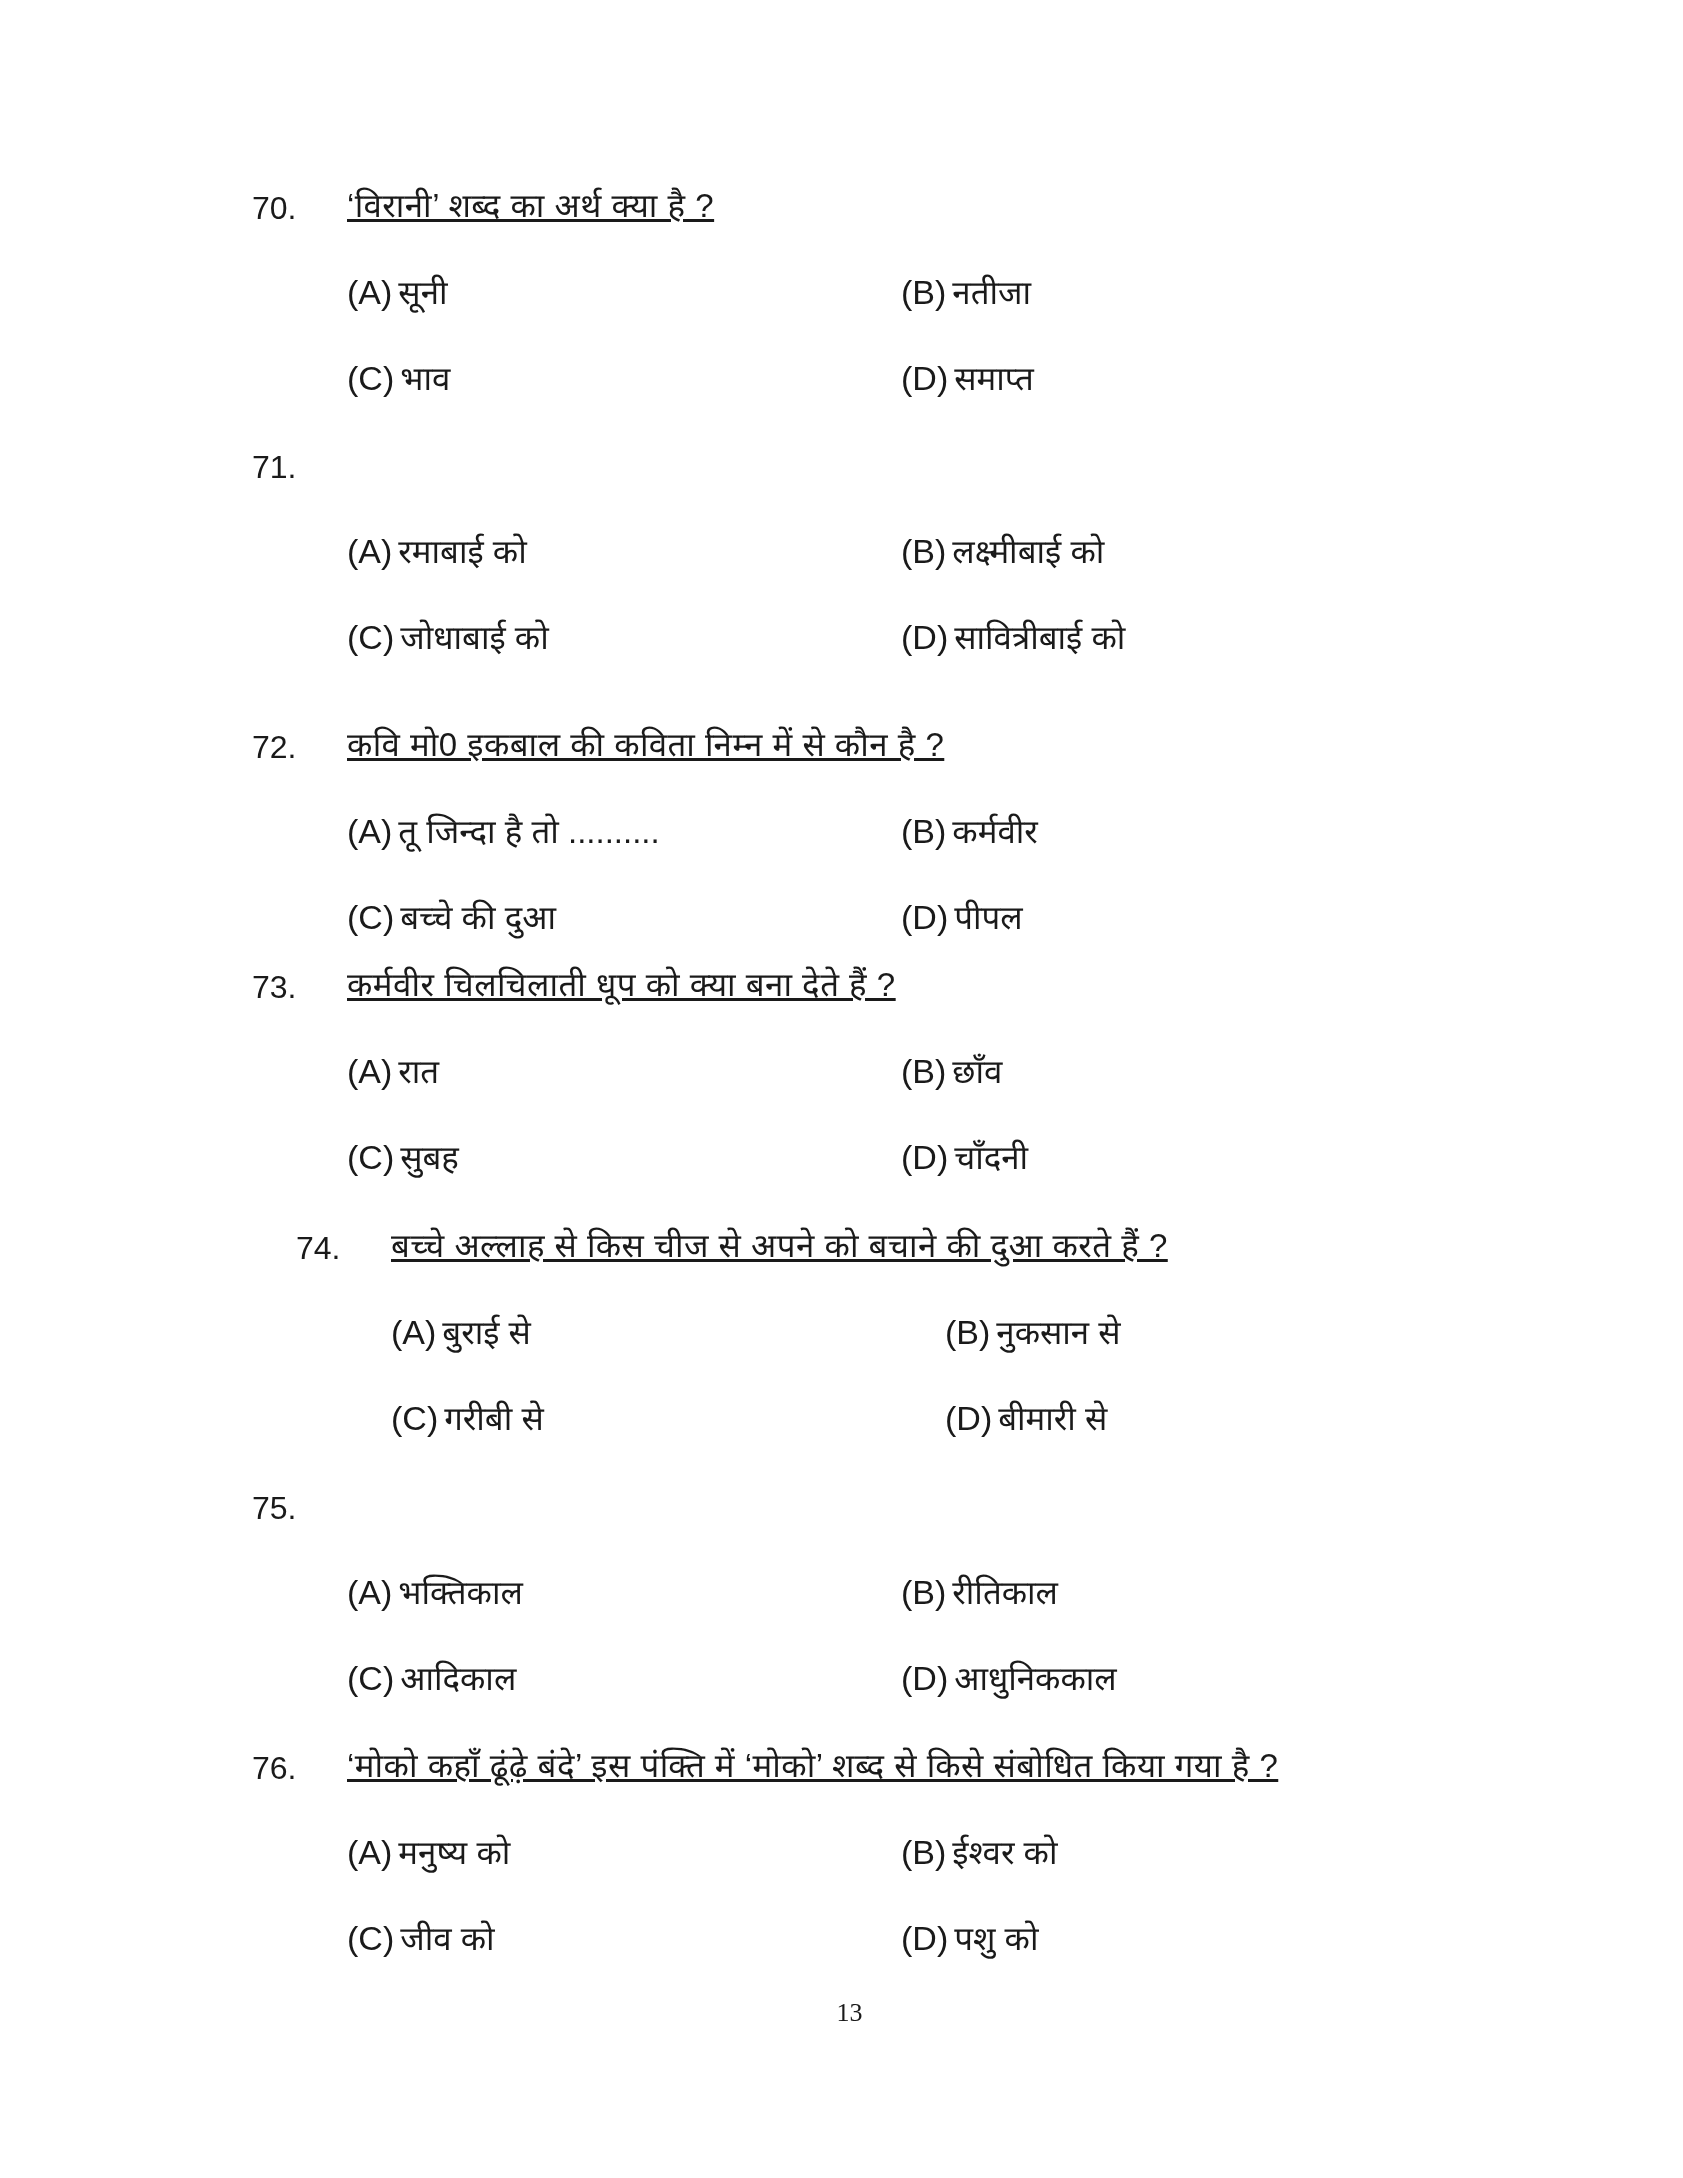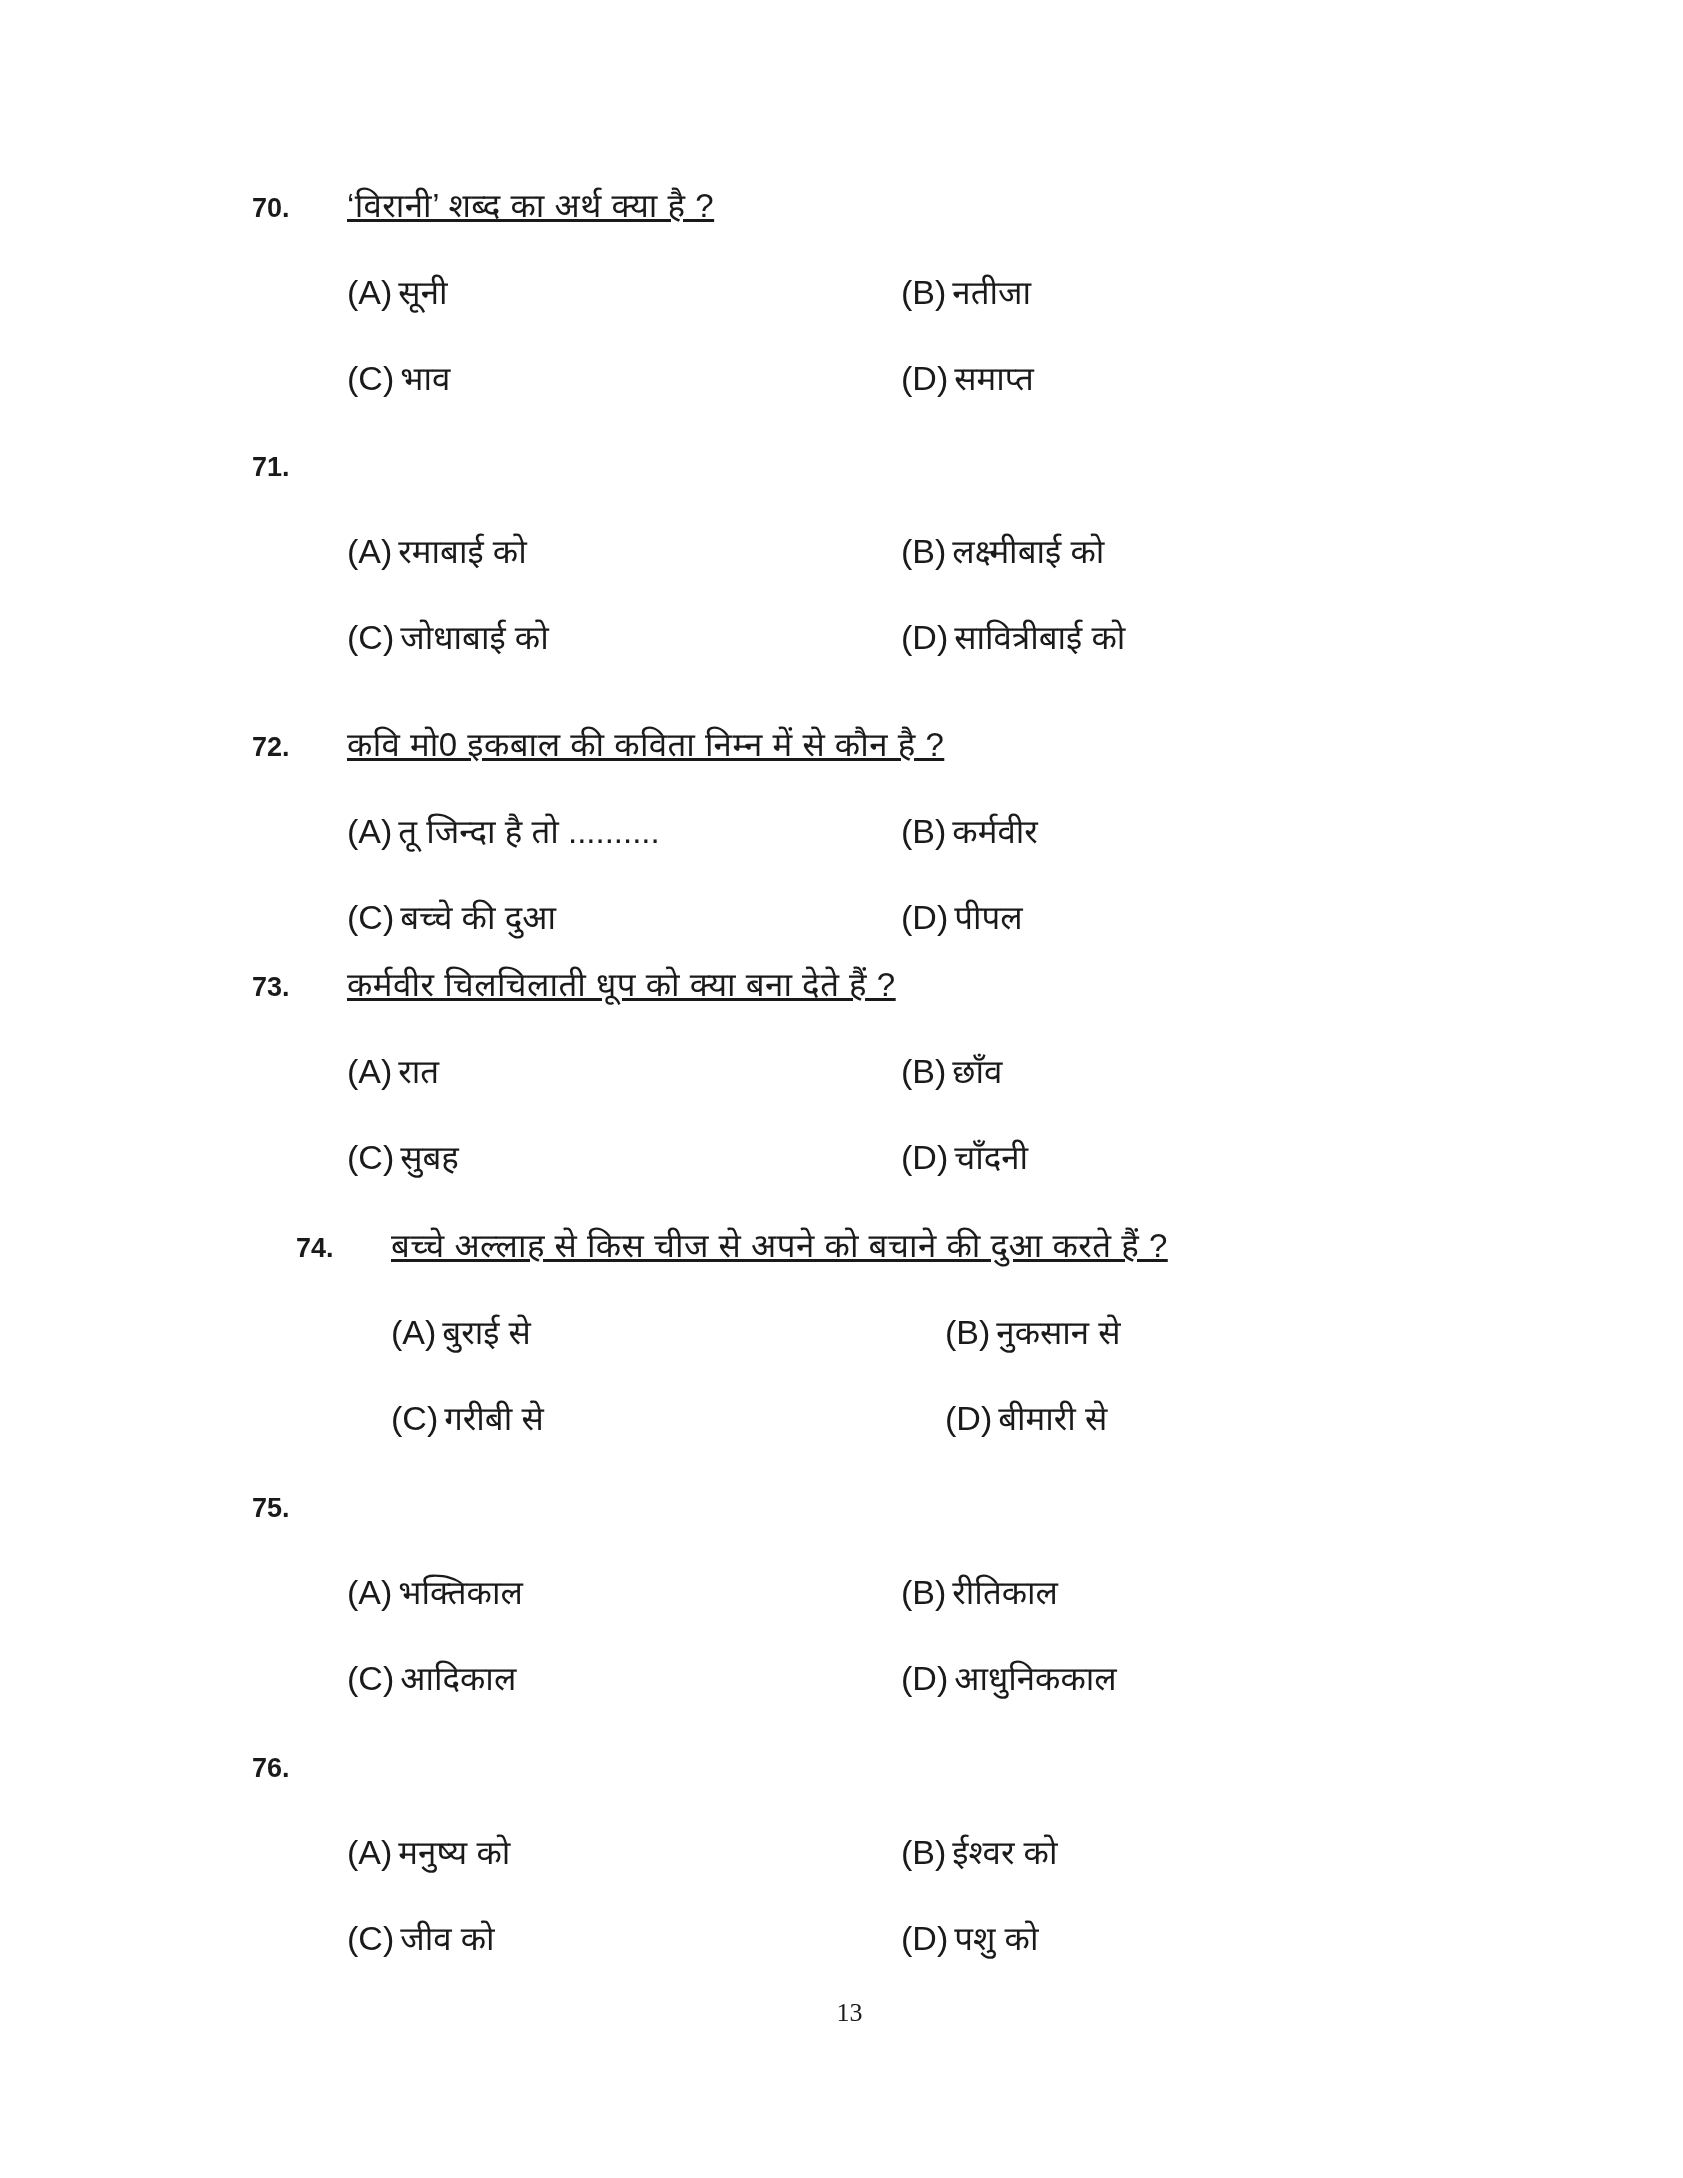--- a/index.html
+++ b/index.html
@@ -1,20 +1,20 @@
 <!DOCTYPE html>
 <html><head>
 <meta charset="utf-8">
 <style>
   html, body { margin: 0; padding: 0; background: #ffffff; }
   body { width: 1683px; height: 2178px; position: relative; overflow: hidden;
          font-family: "Liberation Sans", "DejaVu Sans", sans-serif; color: #1a1a1a; }
   .page { position: absolute; left: 0; top: 0; width: 1683px; height: 2178px; }
   .question { position: absolute; left: 0; width: 1683px; height: 259px; }
-  .q-num { position: absolute; left: 252px; top: 0; font-size: 27px; line-height: 40px; font-weight: bold; }
+  .q-num { position: absolute; left: 252px; top: 0; font-size: 32px; line-height: 40px; }
   .q-text { position: absolute; left: 347px; top: -4px; font-size: 33px; line-height: 44px; white-space: nowrap; letter-spacing: 0.5px; text-decoration: underline; }
   .opt { position: absolute; font-size: 33px; line-height: 44px; white-space: nowrap; }
   .opt .lbl { font-size: 34px; margin-right: 6px; }
   .opt-a { left: 347px; top: 82px; }
   .opt-b { left: 901px; top: 82px; }
   .opt-c { left: 347px; top: 168px; }
   .opt-d { left: 901px; top: 168px; }
   .page-num { position: absolute; left: 0; width: 1699px; top: 1998px; text-align: center;
               font-family: "Liberation Serif", "DejaVu Serif", serif; font-size: 26px; }
 </style>
@@ -70,20 +70,21 @@
   <div class="question" style="top:1488px;">
     <span class="q-num">75.</span>
     <div class="opt opt-a"><span class="lbl">(A)</span><span>भक्तिकाल</span></div>
     <div class="opt opt-b"><span class="lbl">(B)</span><span>रीतिकाल</span></div>
     <div class="opt opt-c"><span class="lbl">(C)</span><span>आदिकाल</span></div>
     <div class="opt opt-d"><span class="lbl">(D)</span><span>आधुनिककाल</span></div>
   </div>
 
   <div class="question" style="top:1748px;">
     <span class="q-num">76.</span>
+    <span class="q-text">‘मोको कहाँ ढूंढ़े बंदे’ इस पंक्ति में ‘मोको’ शब्द से किसे संबोधित किया गया है ?</span>
     <div class="opt opt-a"><span class="lbl">(A)</span><span>मनुष्य को</span></div>
     <div class="opt opt-b"><span class="lbl">(B)</span><span>ईश्वर को</span></div>
     <div class="opt opt-c"><span class="lbl">(C)</span><span>जीव को</span></div>
     <div class="opt opt-d"><span class="lbl">(D)</span><span>पशु को</span></div>
   </div>
 
   <div class="page-num">13</div>
 </div>
 
 

